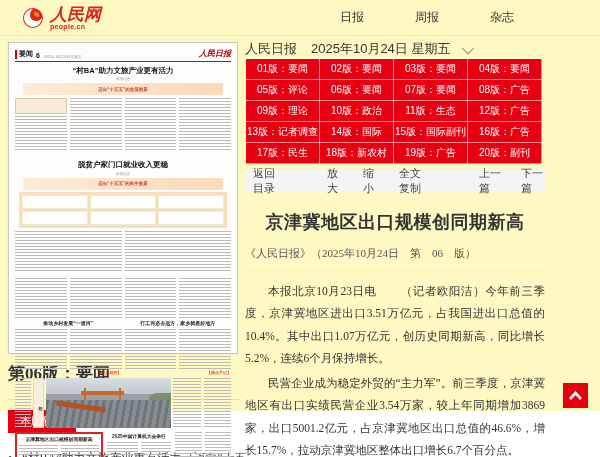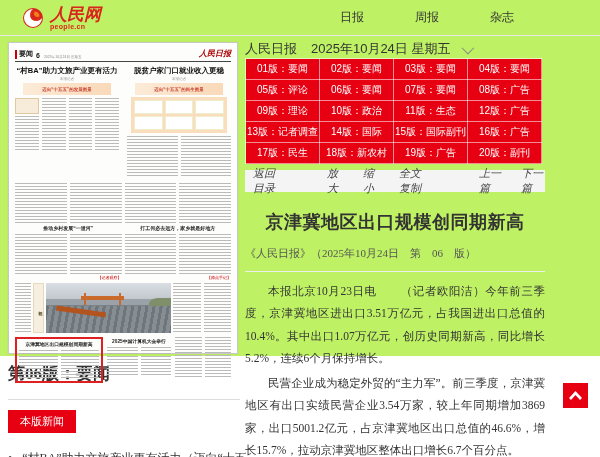--- a/index.html
+++ b/index.html
@@ -1,18 +1,18 @@
 <!DOCTYPE html>
 <html><head>
 <meta charset="utf-8">
 <style>
   * { margin:0; padding:0; box-sizing:border-box; }
   html,body { width:600px; height:457px; background:#fff; overflow:hidden;
               font-family:"Liberation Sans", sans-serif; }
-  .page { position:relative; width:600px; height:356px; background:#bef264; }
+  .page { position:relative; width:600px; height:411px; background:#fef9c3; }
 
   
   .top-header { position:absolute; top:0; left:0; width:600px; height:36px;
     border-bottom:1px solid #e8e8e8; display:flex; align-items:center; }
   .logo { display:flex; align-items:center; gap:4px; margin-left:20px; cursor:pointer; }
   .logo-cn { color:#d9261c; font-family:"Liberation Serif", serif; font-weight:bold;
     font-style:italic; font-size:17px; line-height:1; }
   .logo-en { color:#d9261c; font-size:7px; font-weight:bold; letter-spacing:.3px; }
   .topnav { margin-left:auto; margin-right:86px; display:flex; gap:51px;text-align:center; }
   .topnav span { font-size:12px; color:#333; cursor:pointer; }
@@ -22,21 +22,21 @@
   .paper { position:relative; width:230px; height:312px; border:1px solid #c8c8c8;
     background:#fdfdfb; padding:5px 6px; box-shadow:0 0 2px rgba(0,0,0,.08); }
   .p-head { display:flex; align-items:flex-end; border-bottom:1.5px solid #444;
     padding-bottom:2px; }
   .p-head .bar { width:2px; height:9px; background:#c00; margin-right:2px; }
   .p-sec { font-size:7px; font-weight:bold; color:#111; }
   .p-num { font-size:7px; font-weight:bold; color:#111; margin-left:3px; }
   .p-date { font-size:3.5px; color:#888; margin-left:4px; }
   .p-mast { margin-left:auto; font-family:"Liberation Serif", serif; font-weight:bold;
     font-style:italic; color:#a00; font-size:8px; }
-  .p-top { display:flex; gap:8px; margin-top:4px; }
+  .p-top { display:flex; gap:8px; margin-top:4px;flex-direction:column; }
   .p-art { flex:1; }
   .p-h1 { font-size:7.5px; font-weight:bold; color:#111; text-align:center; line-height:1.25; }
   .p-by { font-size:3.5px; color:#999; text-align:center; margin:2px 0; }
   .badge { height:12px; background:linear-gradient(90deg,#fcebd8,#f9d9b8); margin:2px 8px;
     display:flex; align-items:center; justify-content:center; }
   .badge span { font-size:4.5px; color:#c43; font-weight:bold; white-space:nowrap; }
   .cols { display:flex; gap:3px; margin-top:3px; }
   .tcol { flex:1; height:54px;
     background:repeating-linear-gradient(#bbb 0,#bbb 1px,transparent 1px,transparent 3px); }
   .tcol.short { height:40px; }
@@ -84,21 +84,21 @@
   .date-row { display:flex; align-items:center; font-size:13px; color:#333; height:18px;
     cursor:pointer; }
   .date-row .pname { margin-right:14px; }
   .chev-down { margin-left:12px; width:9px; height:9px; border-right:1.5px solid #888;
     border-bottom:1.5px solid #888; transform:rotate(45deg) translateY(-2px); }
   .pages-grid { width:297px; border-collapse:collapse;
     border:1px solid #c00; }
   .pages-grid td { width:25%; height:21px; background:#e60012; color:#fff; font-size:10px;
     text-align:center; border:1px solid rgba(255,255,255,.55); cursor:pointer; }
   .toolbar { margin-top:6px; width:300px; height:22px; background:#f4f4f4;
-    display:flex; align-items:center; font-size:11px; color:#444;font-style:italic; }
+    display:flex; align-items:center; font-size:11px; color:#444; }
   .toolbar span { cursor:pointer; }
   .tb-1{margin-left:8px;} .tb-2{margin-left:42px;} .tb-3{margin-left:20px;}
   .tb-4{margin-left:20px;} .tb-5{margin-left:48px;} .tb-6{margin-left:18px;}
   .art-title { margin-top:18px; text-align:center; font-size:18px; font-weight:bold;
     color:#333; letter-spacing:.5px; }
   .art-meta { margin-top:12px; text-align:left; font-size:11px; color:#555;
     font-family:"Liberation Serif", serif; }
   .art-hr { border-top:1px solid #eee; margin-top:10px; }
   .art-body { margin-top:8px; width:300px; font-family:"Liberation Serif", serif;
     font-size:11.5px; color:#333; line-height:1.95; text-align:justify; }

